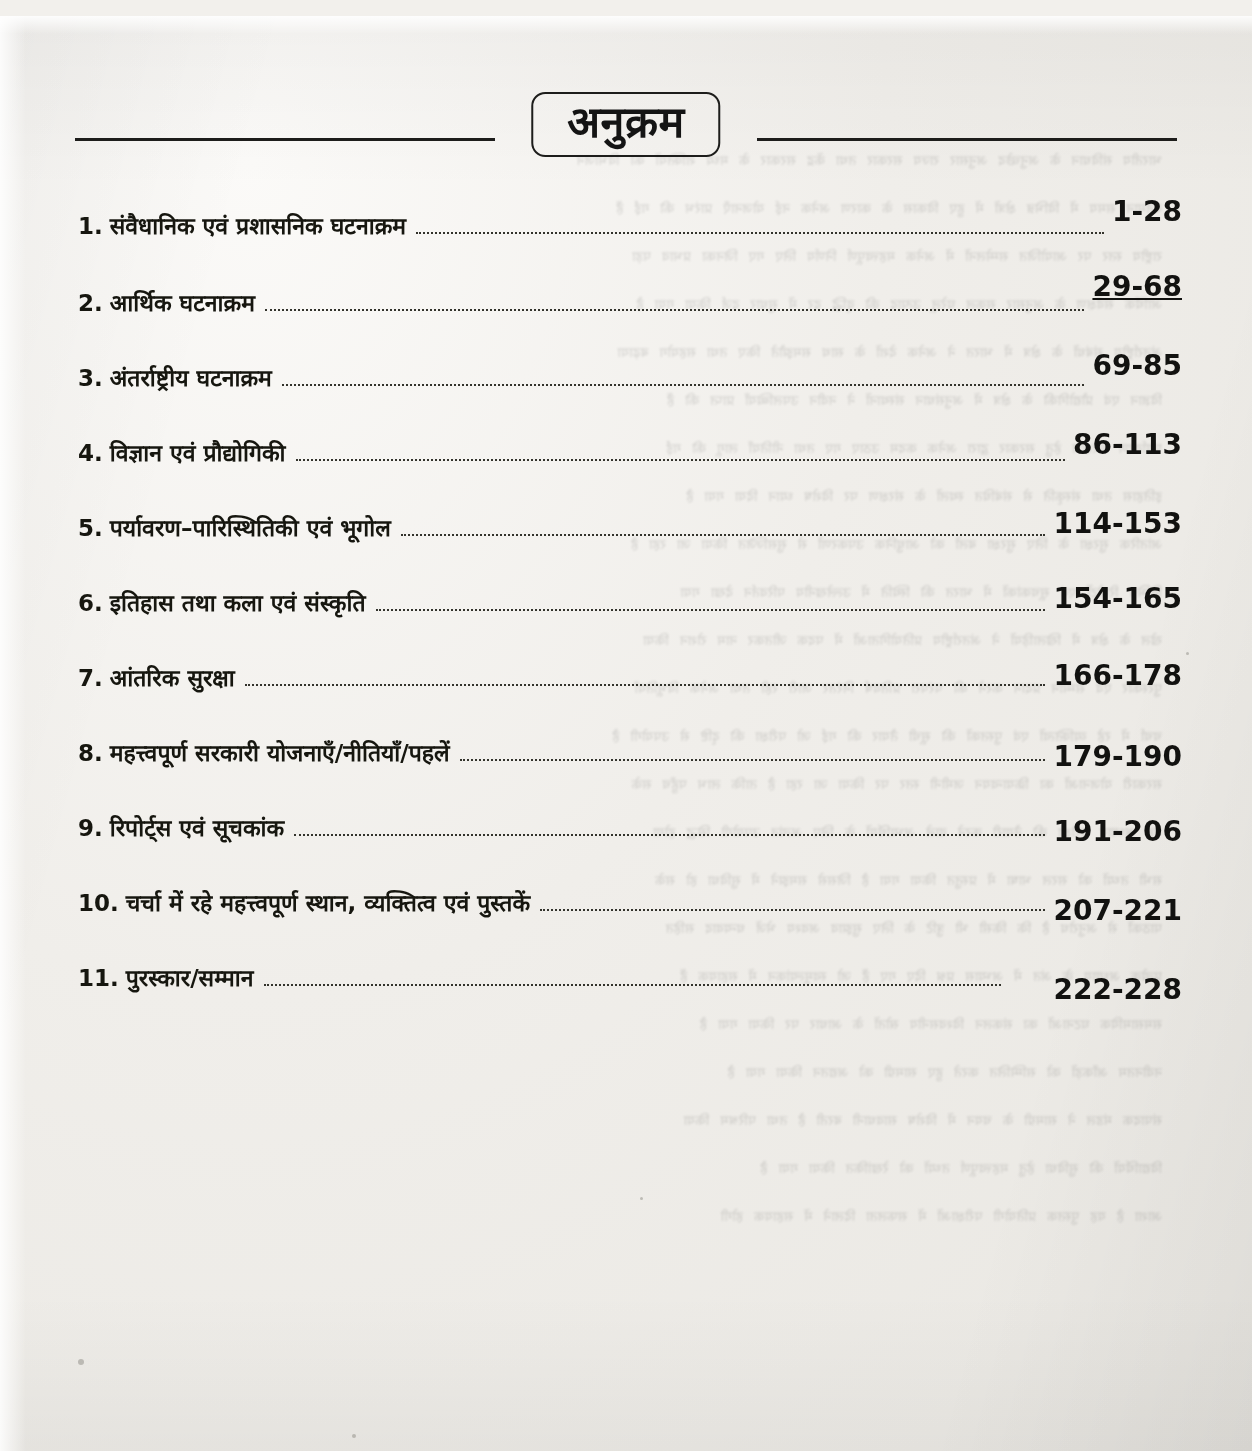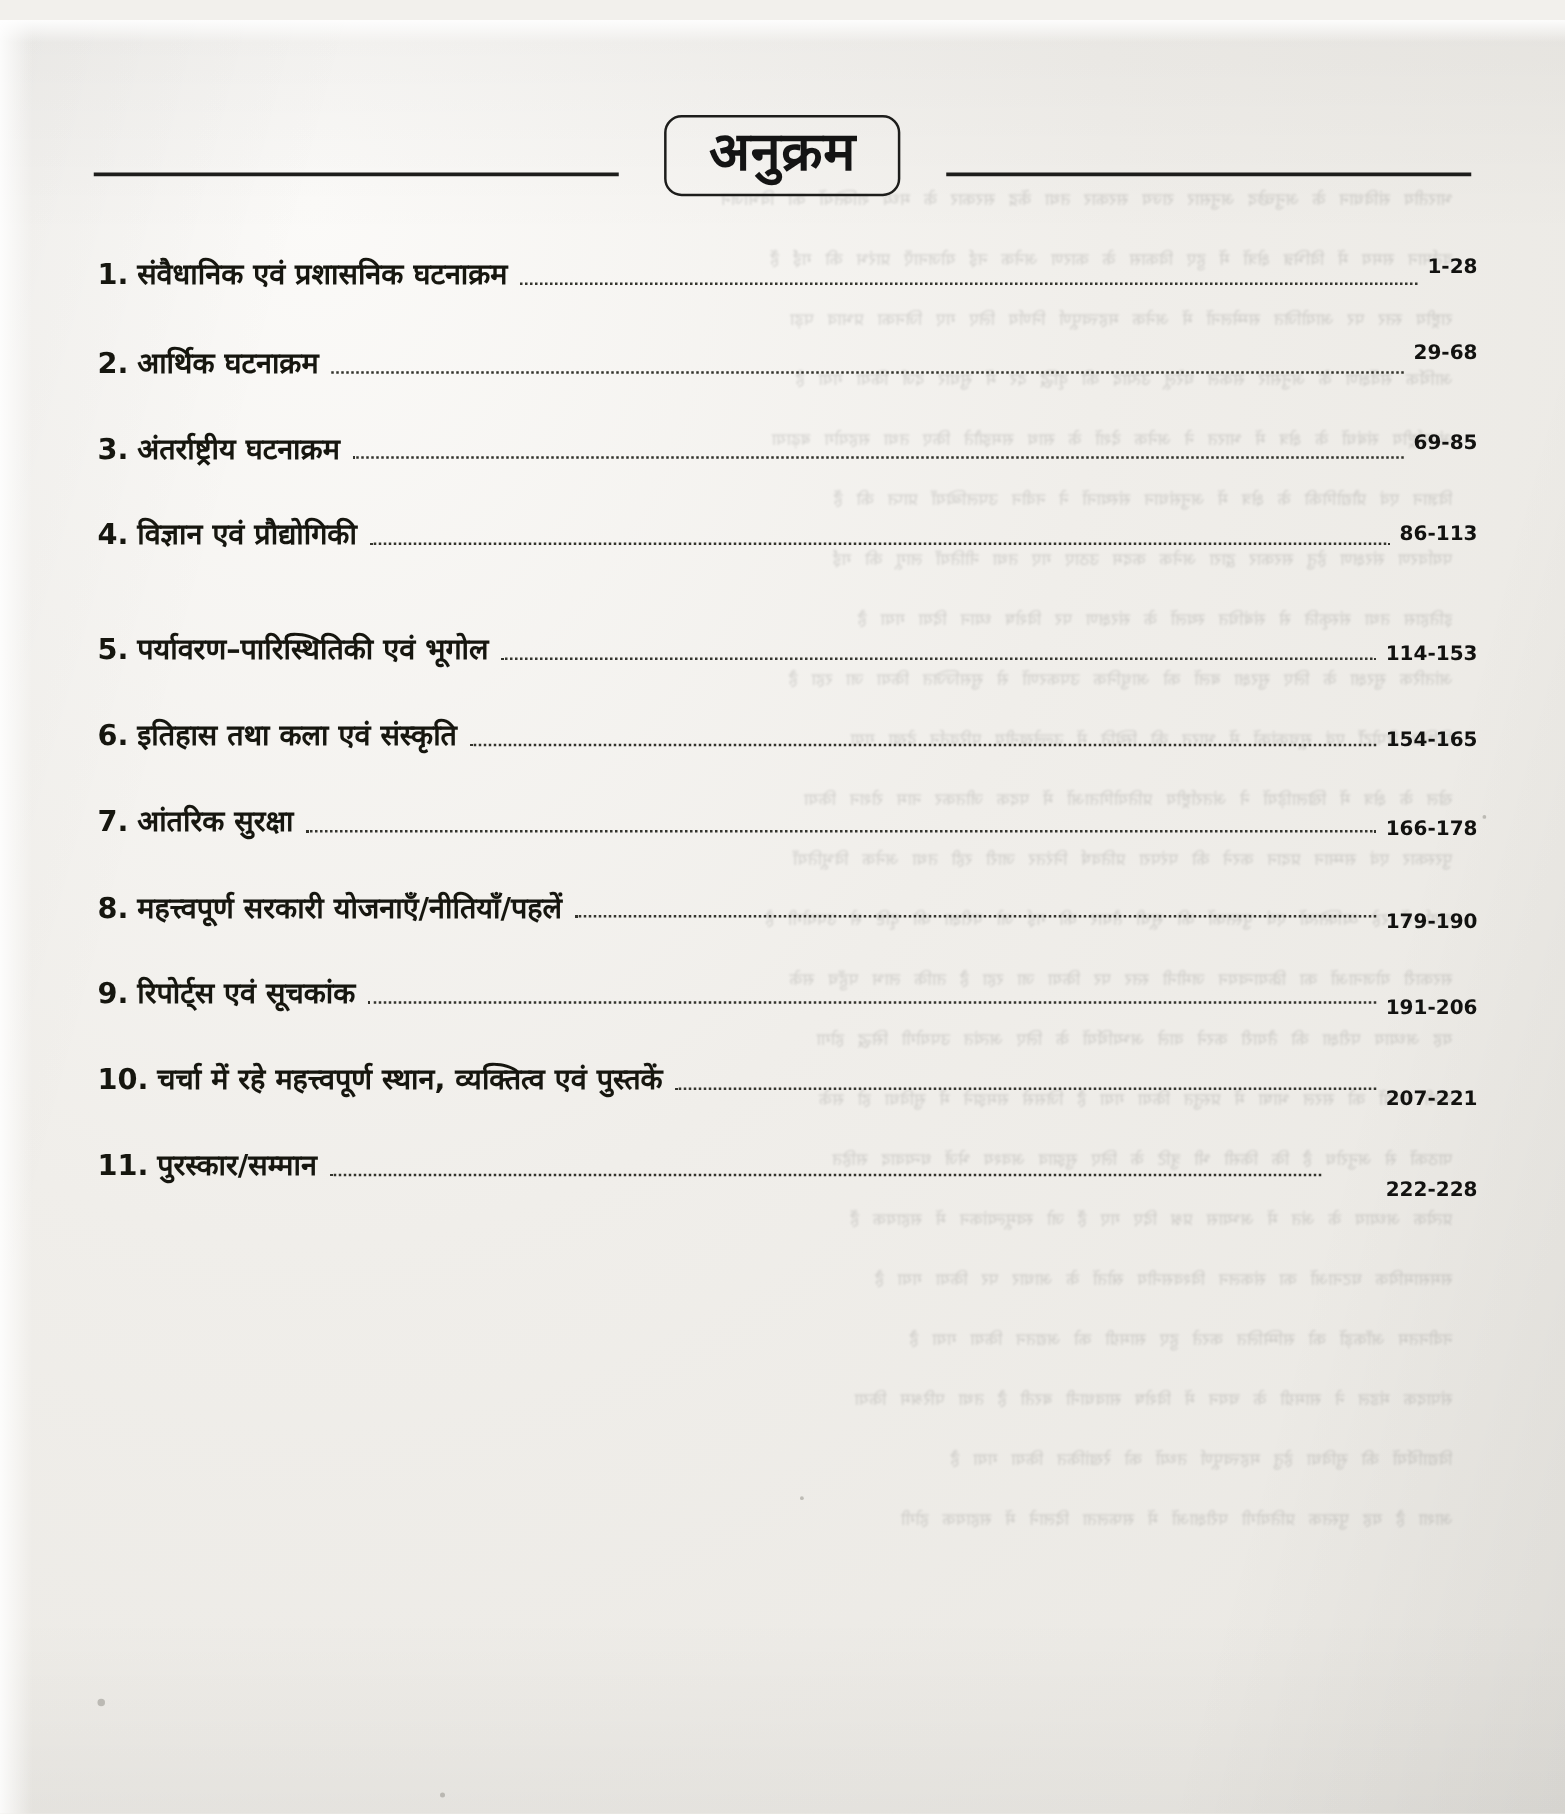--- a/index.html
+++ b/index.html
@@ -137,34 +137,34 @@
     line-height: 1.25;
   }
   .dots {
     flex: 1 1 auto;
     border-bottom: 2.5px dotted #33332c;
     margin: 0 8px 7px 10px;
     height: 0;
     min-width: 20px;
   }
   .toc-page {
-    font-size: 16px;
+    font-size: 28px;
     font-weight: bold;
     color: #121210;
     white-space: nowrap;
     line-height: 1.25;
   }
 
   
   .toc-row.r1 { margin-bottom: 42px; }
   .toc-row.r1 .toc-page { transform: translateY(-12px); }
-  .toc-row.r2 .toc-page { transform: translateY(-14px); }
+  .toc-row.r2 .toc-page { transform: translateY(-14px); text-decoration: underline; }
   .toc-row.r3 .toc-page { transform: translateY(-10px); }
   .toc-row.r4 .toc-page { transform: translateY(-6px); }
-  .toc-row.r5 .toc-page { transform: translateY(-2px); margin-top: 32px; }
+  .toc-row.r5 .toc-page { transform: translateY(-2px); }
   .toc-row.r6 .toc-page { transform: translateY(-2px); text-align: right; }
   .toc-row.r7 .toc-page { transform: translateY(0px); }
   .toc-row.r8 .toc-page { transform: translateY(6px); }
   .toc-row.r9 .toc-page { transform: translateY(6px); }
   .toc-row.r10 .toc-page { transform: translateY(10px); }
   .toc-row.r11 .toc-page { transform: translateY(14px); margin-left: 44px; }
   .toc-row.r12 .toc-page { transform: translateY(22px); }
 
   .toc-row.r12 { margin-bottom: 0; }
 

